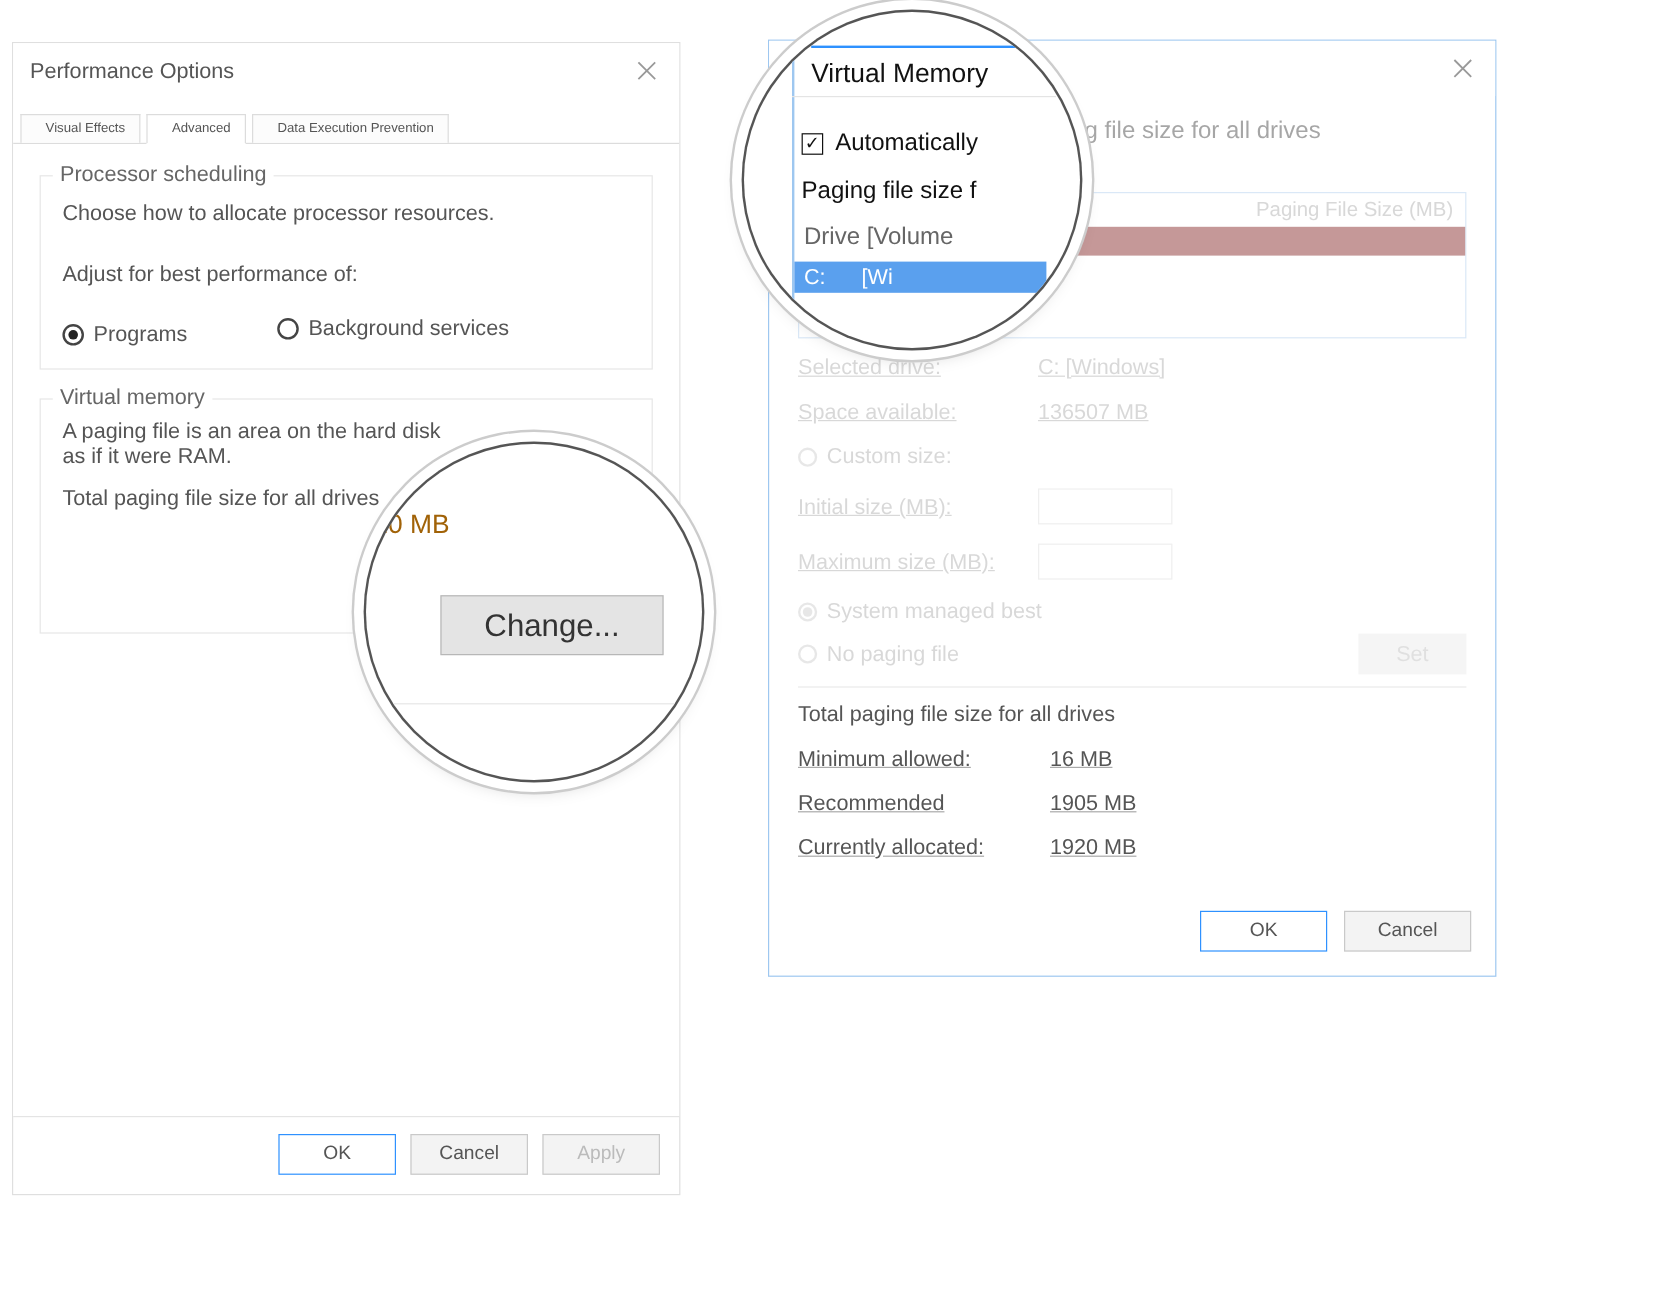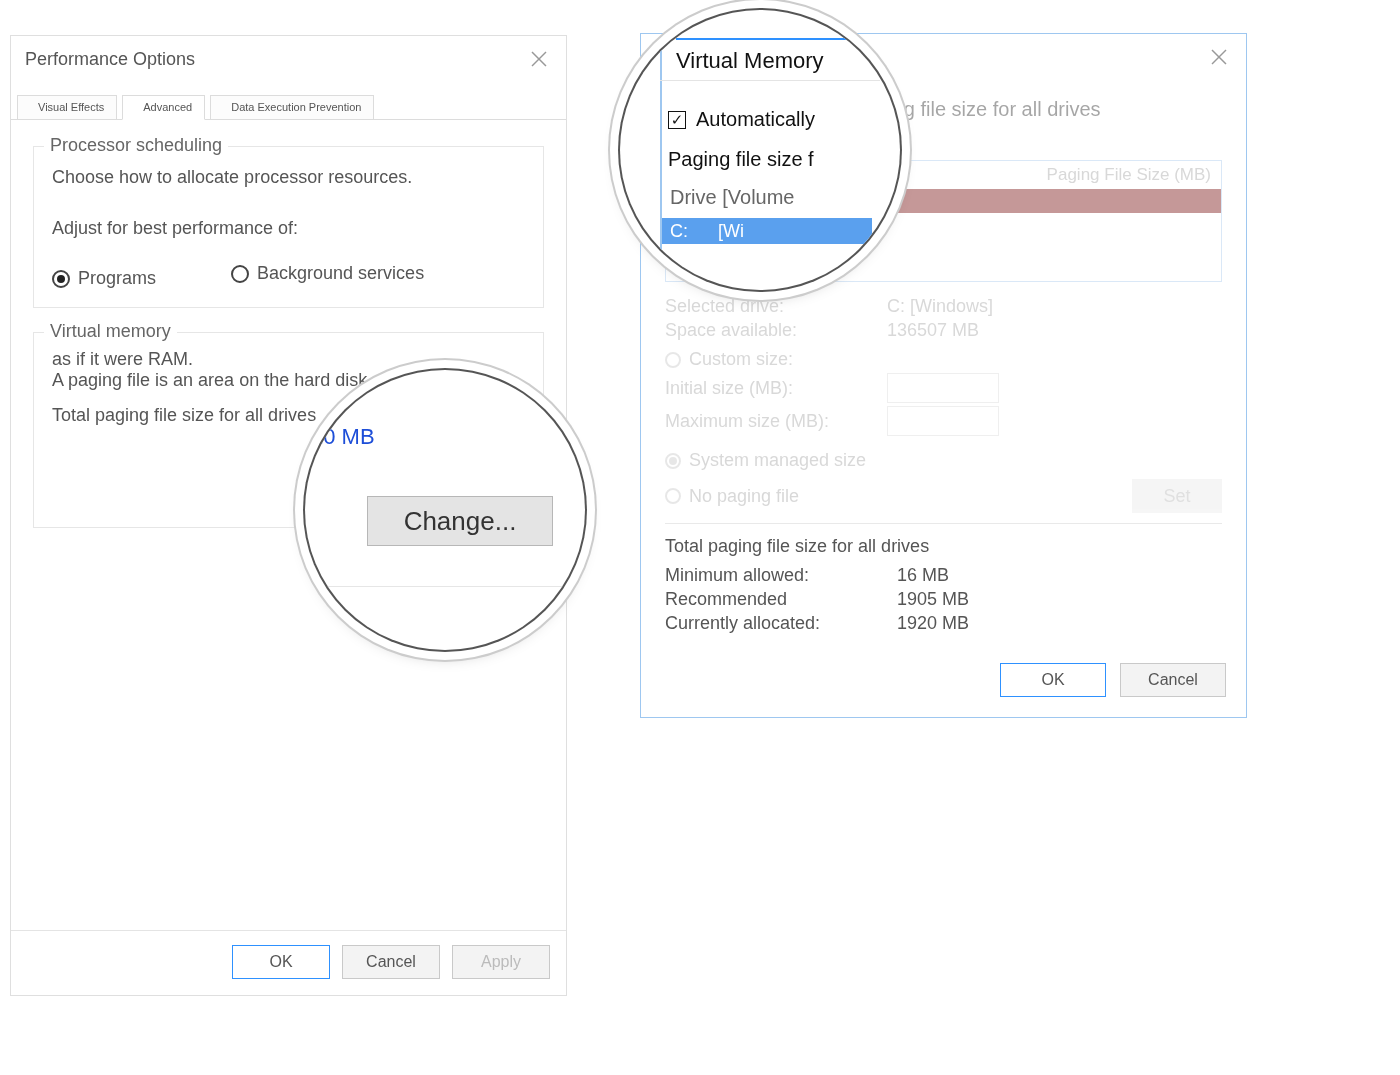--- a/index.html
+++ b/index.html
@@ -152,21 +152,21 @@
   }
   .drive-list .hdr {
     display:flex; justify-content:space-between;
     padding:4px 10px; color:#aaa; font-size:17px;
   }
   .drive-list .item {
     display:flex; justify-content:flex-start;
     padding:2px 10px;
     background:#7f1d1d; color:#fff;
   }
-  .kv { display:flex; gap:22px; margin:3px 0; color:#aaa; }
+  .kv { display:flex; gap:0; margin:16px 0; color:#aaa;text-decoration:underline; }
   .kv .k { width:200px; }
   .radio-disabled {
     width:16px; height:16px; border:2px solid #ccc; border-radius:50%;
     margin-right:8px; display:inline-block; box-sizing:border-box;
     position:relative;
   }
   .radio-disabled.sel::after {
     content:""; position:absolute; left:2px; top:2px; width:8px; height:8px;
     border-radius:50%; background:#ccc;
   }
@@ -202,21 +202,21 @@
       0 0 0 12px #ccc,
       0 6px 16px rgba(0,0,0,0.25);
   }
   .lens .inner { position:absolute; }
 
   
   .lens1 { left: 305px; top: 370px; width: 280px; height: 280px; }
   .lens1 .inner { left:0; top:0; width:100%; height:100%; }
   .lens1 .mb-text {
     position:absolute; left:6px; top:54px;
-    font-size:22px; color:#1d4ed8;
+    font-size:22px; color:#a16207;
   }
   .lens1 .change-btn {
     position:absolute; left:62px; top:126px;
     width:184px; height:48px;
     border:1px solid #b7b7b7;
     background:#e4e4e4;
     display:flex; align-items:center; justify-content:center;
     font-size:26px; color:#333;
     cursor:pointer;
   }
@@ -300,22 +300,22 @@
           </span>
           <span class="radio-opt">
             <span class="radio-dot"></span>
             <span>Background services</span>
           </span>
         </div>
       </div>
 
       <div class="gbox" style="height:160px;">
         <span class="legend">Virtual memory</span>
+        <div>A paging file is an area on the hard disk</div>
         <div>as if it were RAM.</div>
-        <div>A paging file is an area on the hard disk</div>
         <div style="margin-top:14px;">Total paging file size for all drives</div>
       </div>
 
     </div>
 
     <div class="dlg-footer">
       <span class="btn primary">OK</span>
       <span class="btn">Cancel</span>
       <span class="btn disabled">Apply</span>
     </div>
@@ -375,21 +375,21 @@
           <span class="k">Initial size (MB):</span>
           <span class="size-input"></span>
         </div>
         <div class="kv" style="align-items:center;">
           <span class="k">Maximum size (MB):</span>
           <span class="size-input"></span>
         </div>
 
         <div class="row" style="margin-top:14px;">
           <span class="radio-disabled sel"></span>
-          <span style="color:#aaa;">System managed size</span>
+          <span style="color:#aaa;">System managed best</span>
         </div>
         <div class="row" style="margin-top:8px; justify-content:space-between;gap:20px;">
           <span style="display:flex;align-items:center;">
             <span class="radio-disabled"></span>
             <span style="color:#aaa;">No paging file</span>
           </span>
           <span class="vm-set-btn">Set</span>
         </div>
       </div>
 

